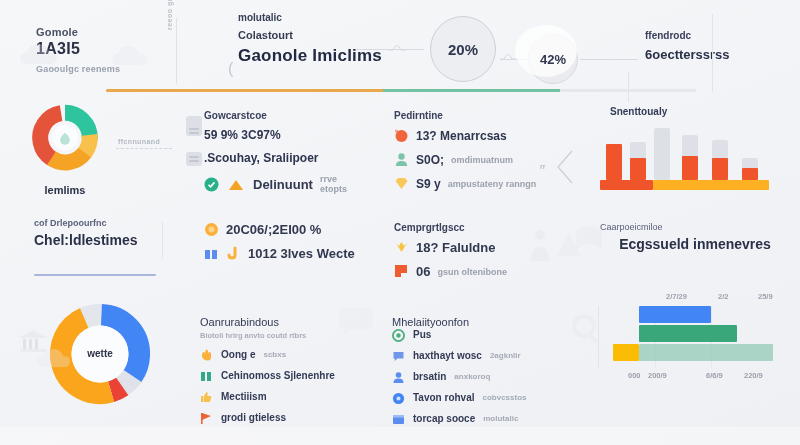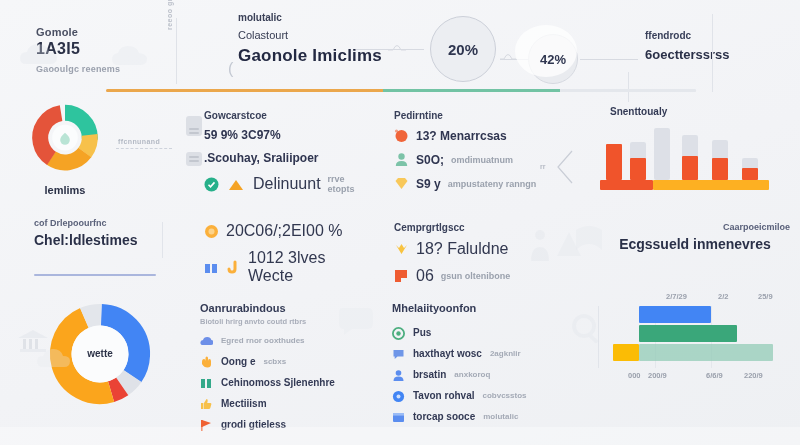--- a/index.html
+++ b/index.html
@@ -34,21 +34,21 @@
     width: 1px; height: 66px; background: #dfe2e8;
   }
   .hdr-vtext {
     position: absolute; left: 166px; top: 30px;
     font-size: 7px; color: #b9bec8; font-weight: 700;
     transform: rotate(-90deg); transform-origin: left top;
     white-space: nowrap; letter-spacing: .5px;
   }
   .hdr-mid { position: absolute; left: 238px; top: 12px; width: 220px; }
   .hdr-mid .l1 { font-size: 10px; color: #3a4057; font-weight: 700; }
-  .hdr-mid .l2 { font-size: 11px; color: #363c52; font-weight: 400; margin-top: 6px;}
+  .hdr-mid .l2 { font-size: 11px; color: #363c52; font-weight: 700; margin-top: 6px;}
   .hdr-mid .l3 {
     font-size: 17px; color: #232942; font-weight: 800;
     margin-top: 5px; letter-spacing: .2px;
   }
   .hdr-mid .quote {
     position: absolute; left: -10px; top: 48px;
     font-size: 16px; color: #c3c8d2;
   }
 
   .badge {
@@ -110,21 +110,21 @@
   .colA { position: absolute; left: 204px; top: 110px; width: 160px; }
   .colB { position: absolute; left: 394px; top: 110px; width: 170px; }
   .col-title {
     font-size: 10px; font-weight: 800; color: #39405a; margin-bottom: 7px;
   }
   .row {
     display: flex; align-items: center; gap: 7px; margin-bottom: 9px;
   }
   .row .big { font-size: 12px; font-weight: 800; color: #2f3550; }
   .row .small { font-size: 9px; font-weight: 700; color: #9aa1ad; }
-  .row .mid { font-size: 16px; font-weight: 400; color: #323850; }
+  .row .mid { font-size: 13px; font-weight: 700; color: #323850; }
 
   .gicon { width: 15px; height: 15px; flex: 0 0 15px; position: relative; }
 
   .ic-grayblock {
     position: absolute; left: 186px; width: 16px; height: 14px;
     background: #dcdfe5; border-radius: 3px;
   }
   .ic-grayblock.a { top: 118px; height: 20px; }
   .ic-grayblock.b { top: 152px; }
   .ic-grayblock .ln {
@@ -163,36 +163,36 @@
   }
   .tickmark {
     position: absolute; left: 162px; top: 222px; width: 1px; height: 36px;
     background: #e1e4ea;
   }
 
   .colC { position: absolute; left: 204px; top: 222px; width: 170px; }
   .colD { position: absolute; left: 394px; top: 222px; width: 170px; }
 
   .r2-right { position: absolute; left: 600px; top: 222px; width: 190px; }
-  .r2-right .k { font-size: 9px; color: #59607a; font-weight: 700; text-align:right;}
+  .r2-right .k { font-size: 9px; color: #59607a; font-weight: 400; text-align:left;}
   .r2-right .t { font-size: 14px; color: #2a3048; font-weight: 800; margin-top: 4px; text-align:center;}
 
   
   .donut2 { position: absolute; left: 46px; top: 300px; width: 108px; height: 108px; }
   .donut2 .ctr {
     position: absolute; left: 0; right: 0; top: 48px; text-align: center;
     font-size: 10px; font-weight: 800; color: #2d3348;
   }
   .house {
     position: absolute; left: 16px; top: 328px; width: 34px; height: 26px; opacity: .45;
   }
 
   .listA { position: absolute; left: 200px; top: 302px; width: 175px; }
   .listB { position: absolute; left: 392px; top: 302px; width: 175px; }
-  .list-title { font-size: 11px; font-weight: 700; color: #333a55; }
+  .list-title { font-size: 11px; font-weight: 400; color: #333a55; margin-top: 14px; }
   .list-sub { font-size: 7.5px; font-weight: 700; color: #a9aeba; margin-top: 3px; }
   .li { display: flex; align-items: center; gap: 8px; margin-top: 8px; }
   .li .t1 { font-size: 10px; font-weight: 800; color: #333a55; }
   .li .t2 { font-size: 8px; font-weight: 700; color: #a4aab6; }
   .li-ic { width: 13px; height: 13px; flex: 0 0 13px; position: relative; }
 
   .hbar-panel { position: absolute; left: 598px; top: 292px; width: 196px; height: 100px; }
   .hb-ticks-top, .hb-ticks-bot {
     position: relative; height: 12px; font-size: 7.5px; color: #9aa0ac; font-weight: 700;
   }
@@ -498,28 +498,20 @@
   <svg class="wm" style="left:36px;top:348px;width:42px;height:22px;" viewBox="0 0 42 22">
     <path d="M7 19 q-6 0 -6 -6 q0 -5 6 -5 q2 -7 10 -7 q8 0 10 7 q7 0 7 5 q0 6 -6 6 z" fill="#e7eaef"></path>
   </svg>
 
   <div class="listA">
     <div class="list-title">Oanrurabindous</div>
     <div class="list-sub">Biotoli hrirg anvto coutd rtbrs</div>
     <div class="li">
       <span class="li-ic">
         <svg viewBox="0 0 13 13">
-            <path d="M3 10 q-2.6 0 -2.6 -2.6 q0 -2.2 2.6 -2.4 q.8 -3 4.2 -3 q3.4 0 4.2 3 q2.2 .2 2.2 2.4 q0 2.6 -2.6 2.6z" fill="#6d8fe8"></path>
-          </svg>
-      </span>
-      <span class="t2">Egred rnor ooxthudes</span>
-    </div>
-    <div class="li">
-      <span class="li-ic">
-        <svg viewBox="0 0 13 13">
             <path d="M2 6 q0 -3 2 -3 q1.5 0 1.5 2 v-3 q0 -1.5 1.3 -1.5 q1.2 0 1.2 1.5 v3 q0 -2 1.5 -2 q1.5 0 1.5 2 v3.5 q0 3 -3.5 3 q-3.5 0 -5.5 -3.5z" fill="#fbb03b"></path>
           </svg>
       </span>
       <span class="t1">Oong e</span>
       <span class="t2">scbxs</span>
     </div>
     <div class="li">
       <span class="li-ic">
         <svg viewBox="0 0 13 13">
             <rect x="1" y="2" width="4" height="9" fill="#34a98a"></rect>
@@ -547,21 +539,21 @@
       <span class="t1">grodi gtieless</span>
     </div>
   </div>
 
   <svg class="wm" style="left:336px;top:306px;width:38px;height:30px;" viewBox="0 0 38 30">
     <path d="M6 2 h26 q5 0 5 5 v11 q0 5 -5 5 h-16 l-8 6 v-6 q-5 0 -5 -5 v-11 q0 -5 3 -5z" fill="#e7eaef"></path>
   </svg>
 
   <div class="listB">
     <div class="list-title">Mhelaiityoonfon</div>
-    <div class="li" style="margin-top:12px;">
+    <div class="li" style="margin-top:0;">
       <span class="li-ic">
         <svg viewBox="0 0 13 13">
             <circle cx="6.5" cy="6.5" r="5.6" fill="none" stroke="#4cae7f" stroke-width="1.8"></circle>
             <circle cx="6.5" cy="6.5" r="2.2" fill="#4cae7f"></circle>
           </svg>
       </span>
       <span class="t1">Pus</span>
     </div>
     <div class="li">
       <span class="li-ic">

